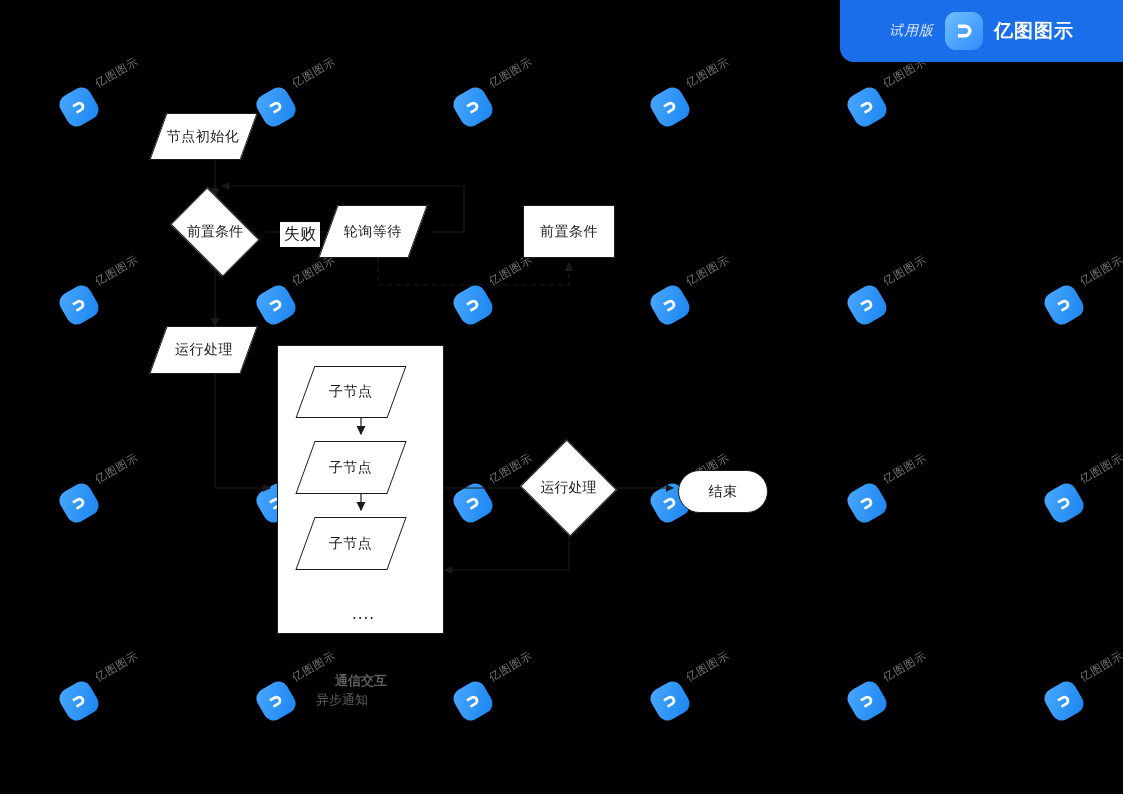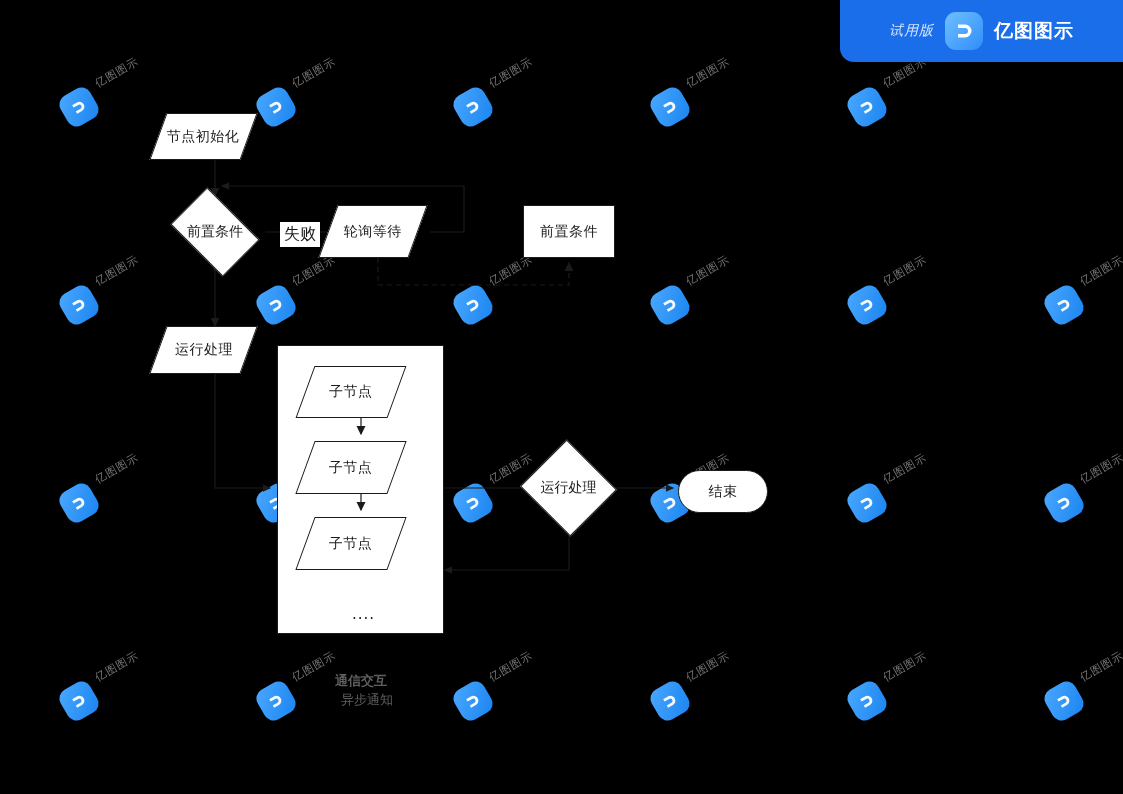--- a/index.html
+++ b/index.html
@@ -373,21 +373,21 @@
 
     <div class="edge-label" style="left:280px;top:222px;">失败</div>
   </div>
 
   <svg class="links-top">
     <path d="M361,418 L361,434" stroke="#1b1b1b" stroke-width="1.2" fill="none" marker-end="url(#ah)"></path>
     <path d="M361,494 L361,510" stroke="#1b1b1b" stroke-width="1.2" fill="none" marker-end="url(#ah)"></path>
   </svg>
 
   <div class="note" style="left:335px;top:672px;font-weight:bold;">通信交互</div>
-  <div class="note" style="left:341px;top:691px;">异步通知</div>
+  <div class="note" style="left:316px;top:691px;">异步通知</div>
 
   <div class="trial-badge">
     <span class="trial-text">试用版</span>
     <span class="trial-logo">
       <svg width="24" height="24" viewBox="0 0 24 24" aria-hidden="true">
         <path d="M6 5.5 H13 A6.5 6.5 0 0 1 13 18.5 H6 V15 H13 A3 3 0 0 0 13 9 H6 Z" fill="#ffffff"></path>
       </svg>
     </span>
     <span class="trial-brand">亿图图示</span>
   </div>

